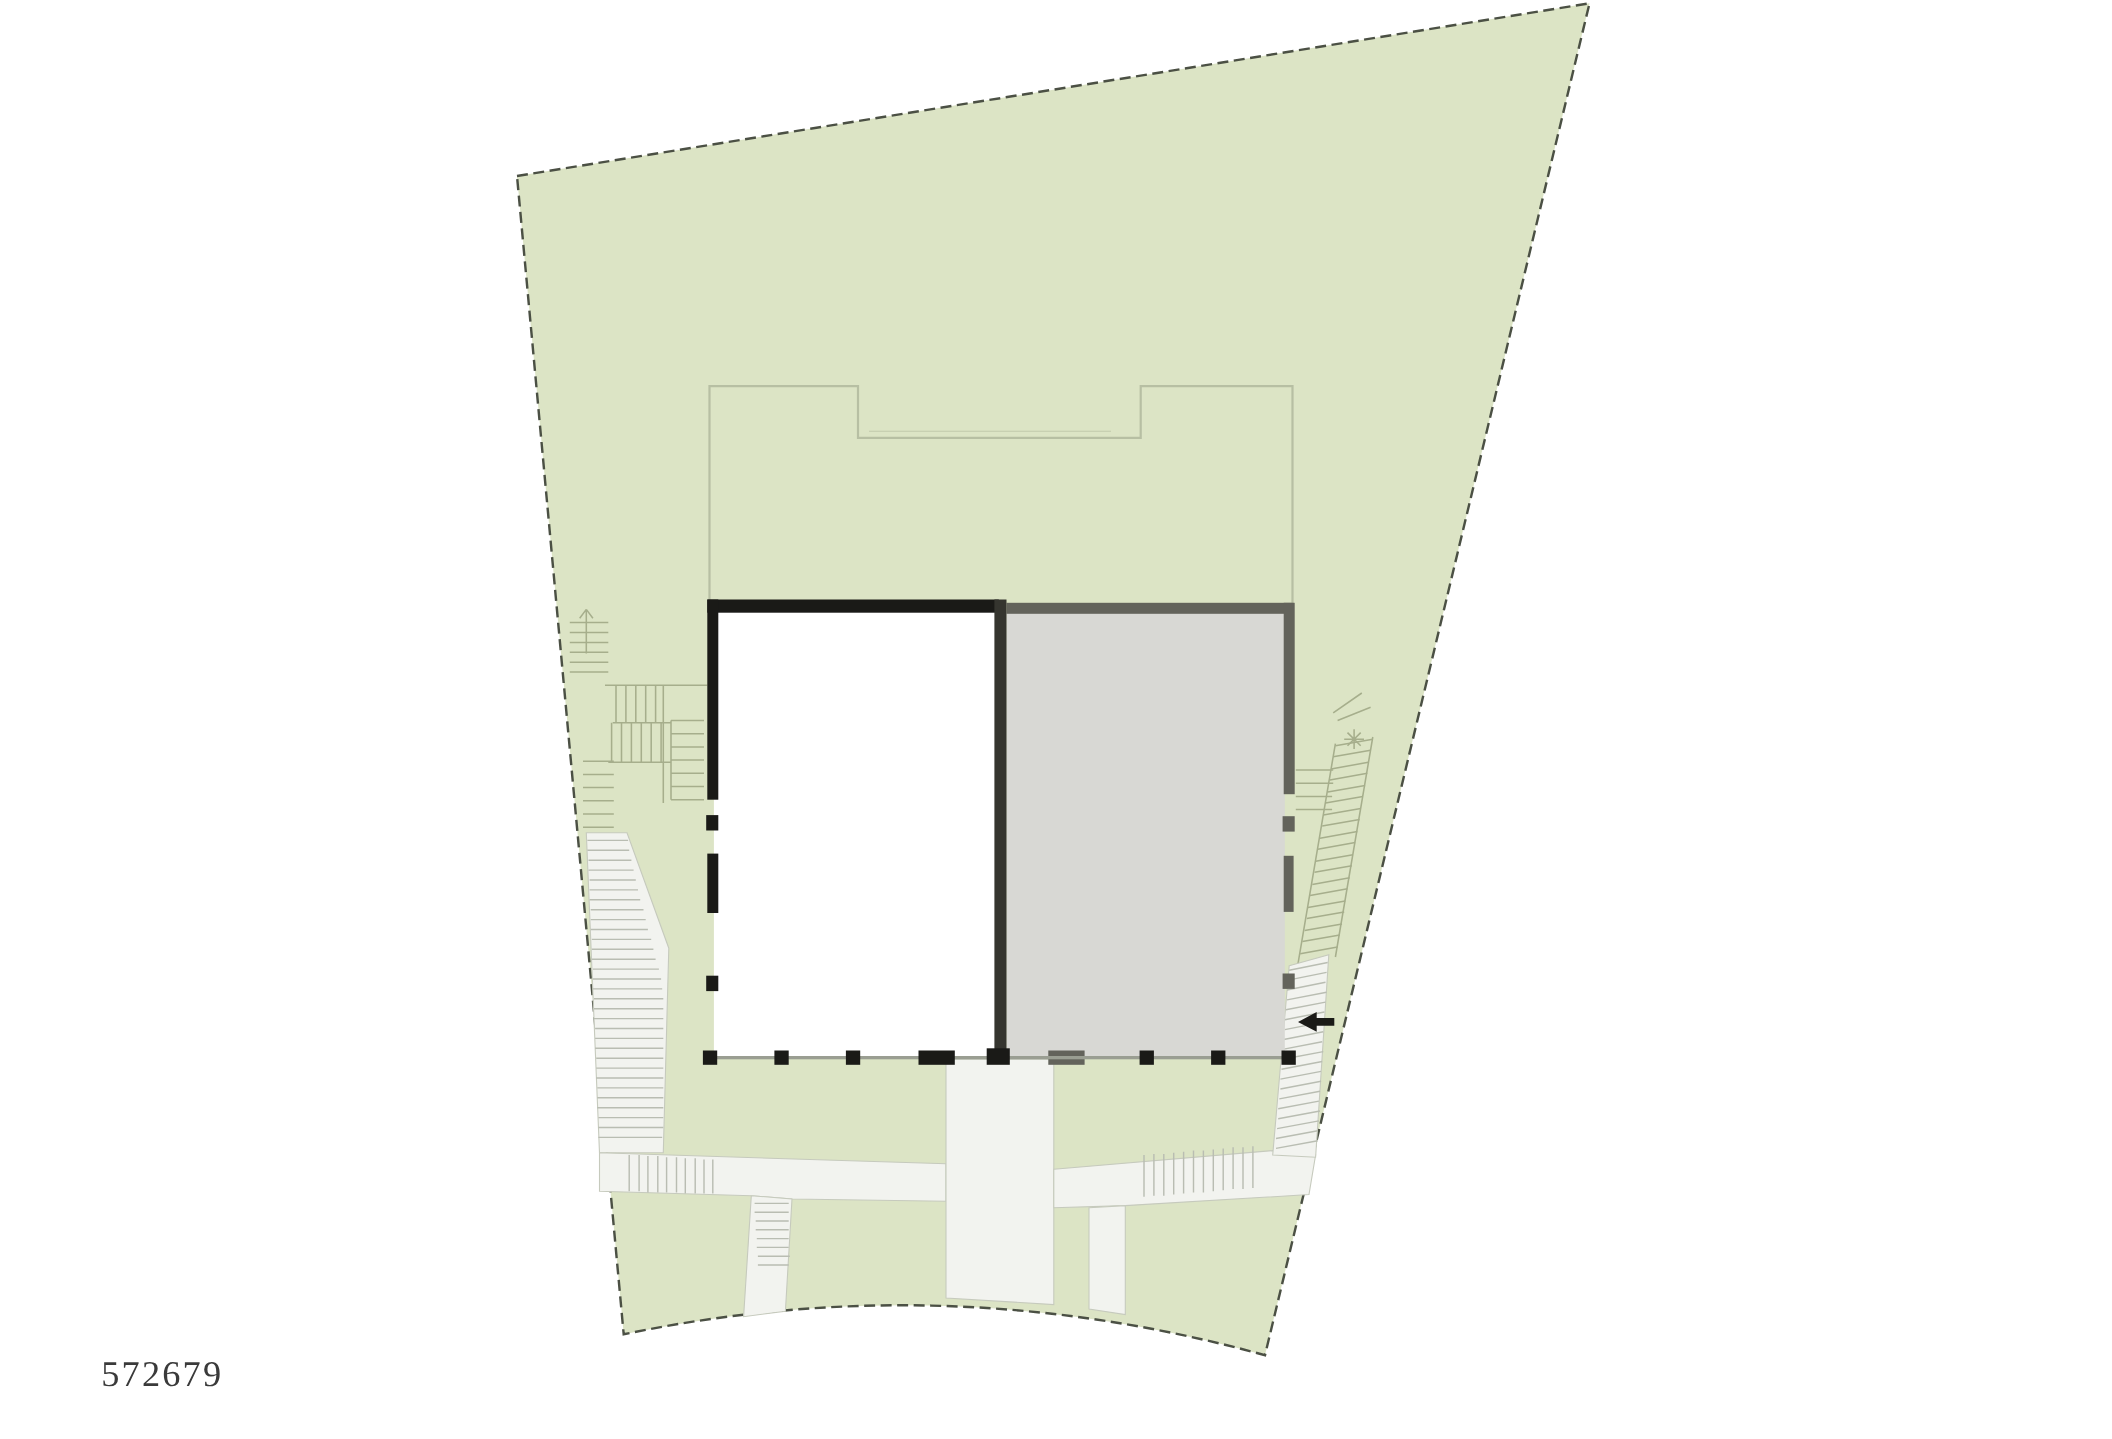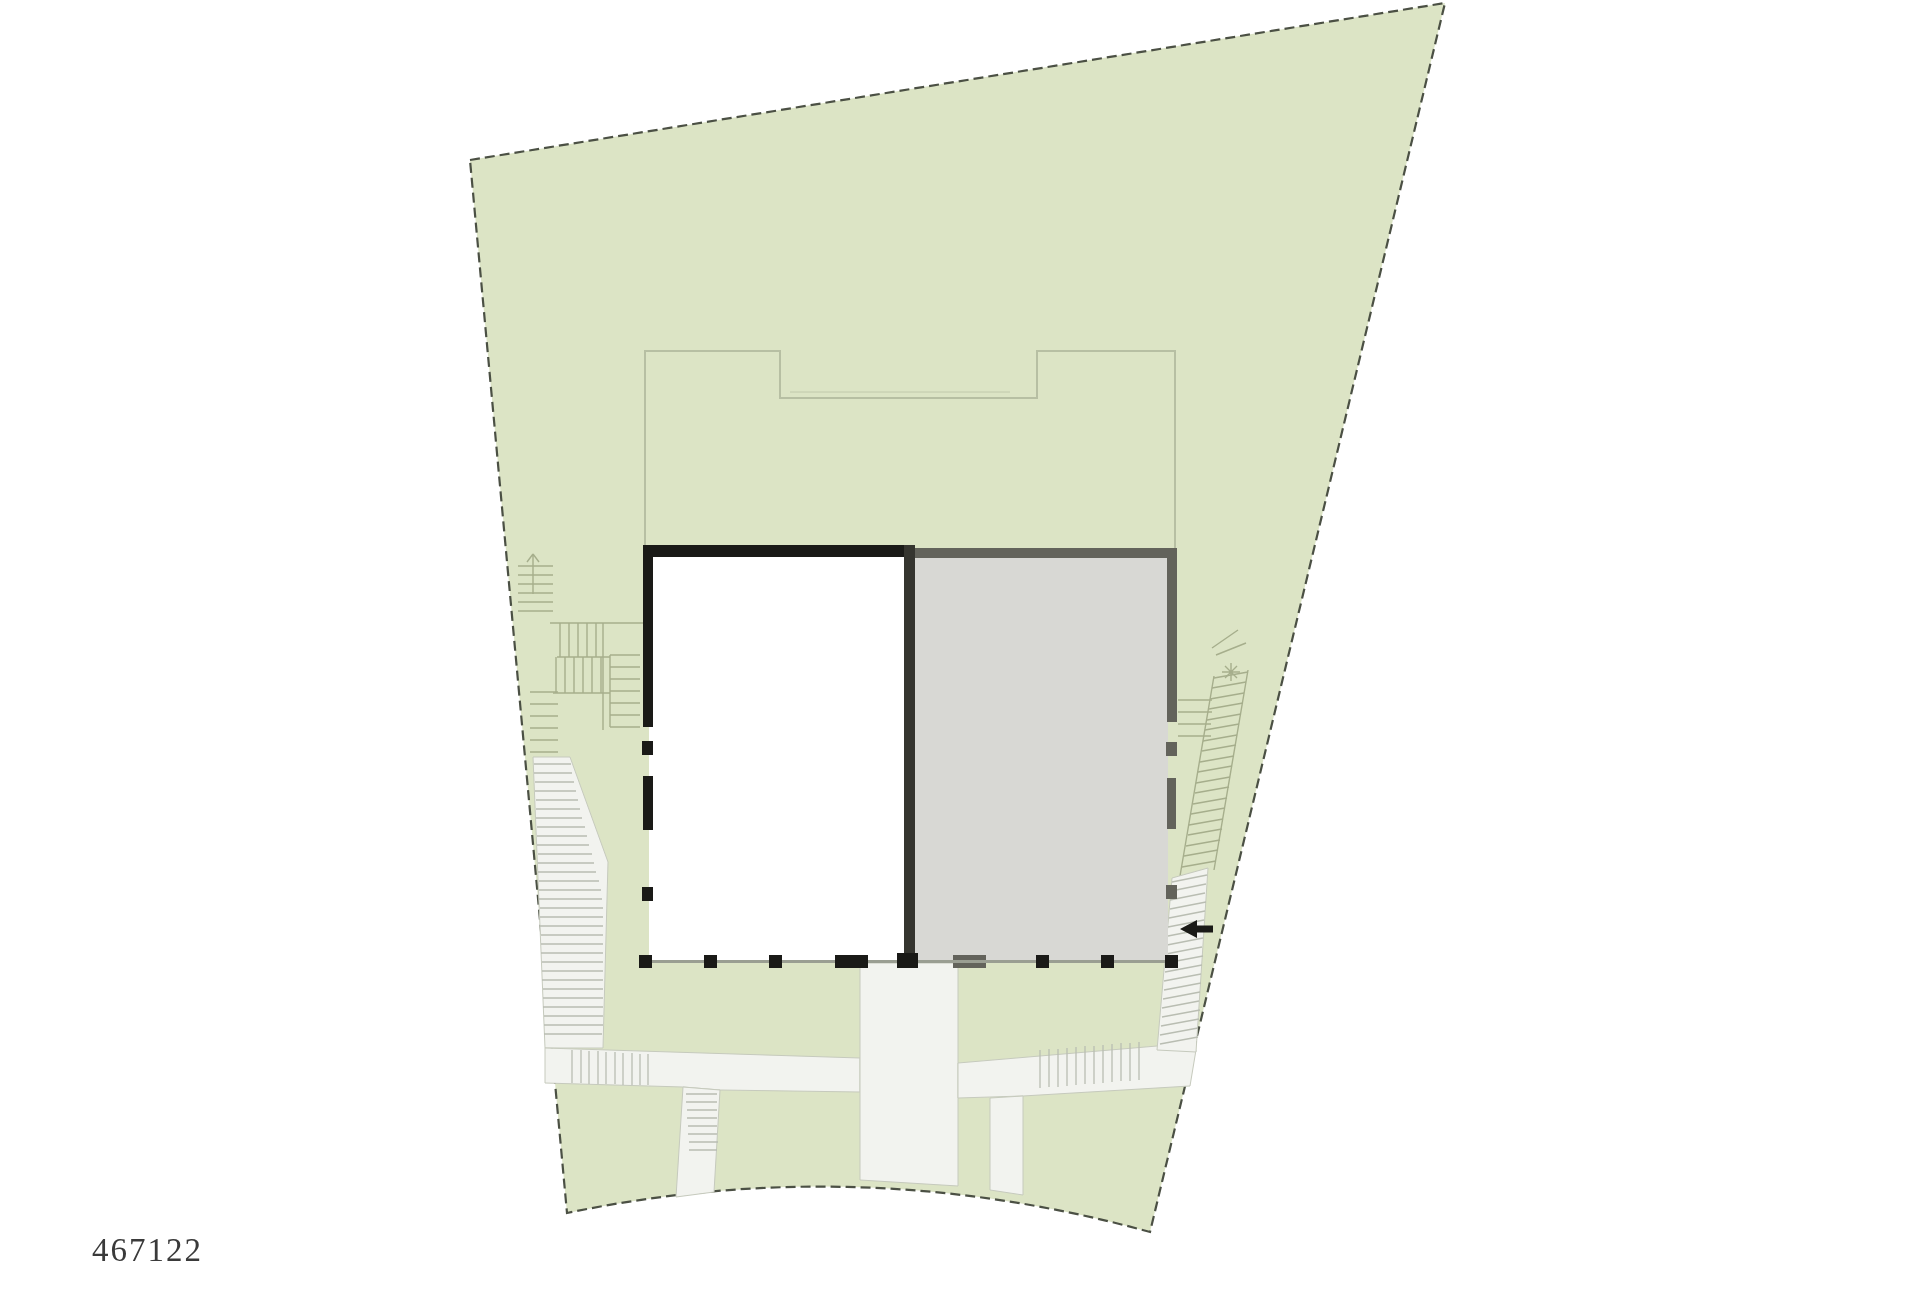--- a/index.html
+++ b/index.html
@@ -100,14 +100,14 @@
       <rect x="835" y="955" width="33" height="13"></rect>
       <rect x="897" y="953" width="21" height="15"></rect>
       <rect x="1036" y="955" width="13" height="13"></rect>
       <rect x="1101" y="955" width="13" height="13"></rect>
       <rect x="1165" y="955" width="13" height="13"></rect>
     </g>
 
     <polygon fill="#1a1a17" points="1180,929 1197,920 1197,925.5 1213,925.5 1213,932.5 1197,932.5 1197,938"></polygon>
   </svg>
 
-  <div class="plan-number">467122</div>
+  <div class="plan-number">572679</div>
 </div>
 
 </body></html>

